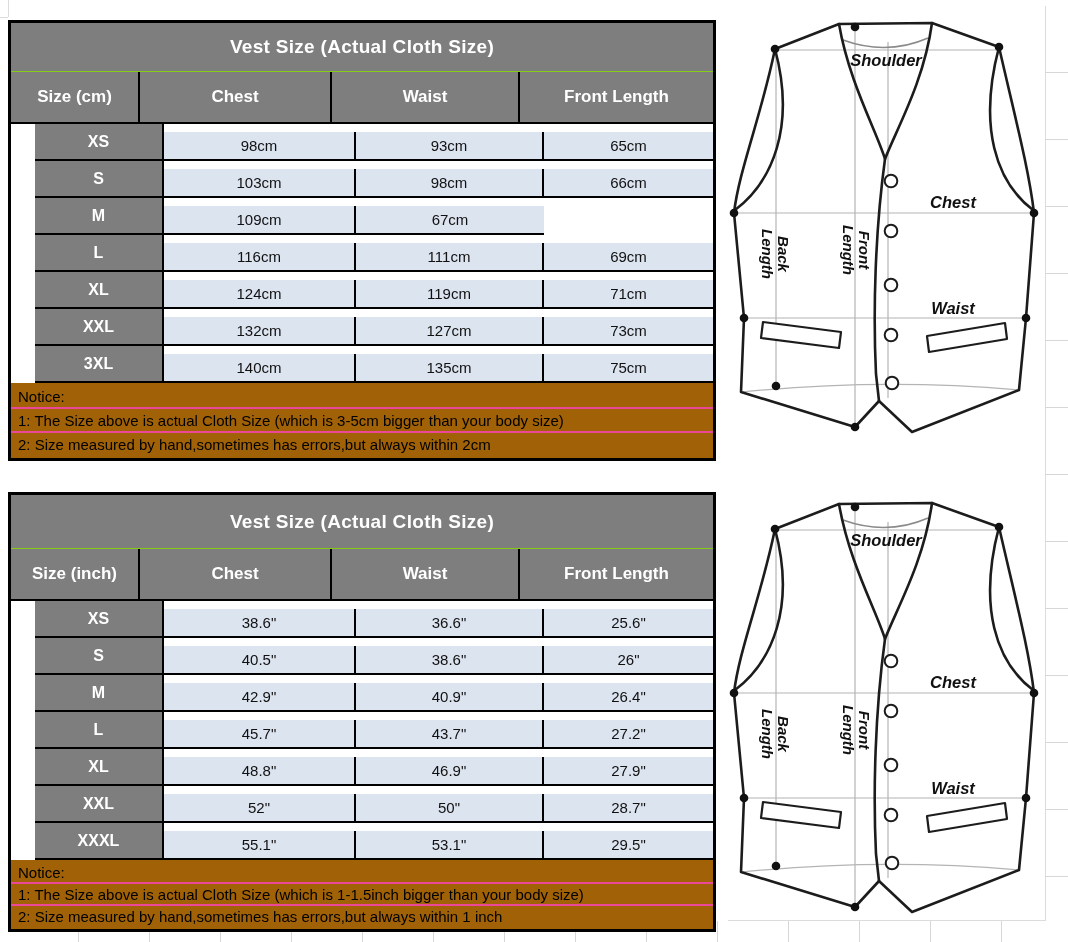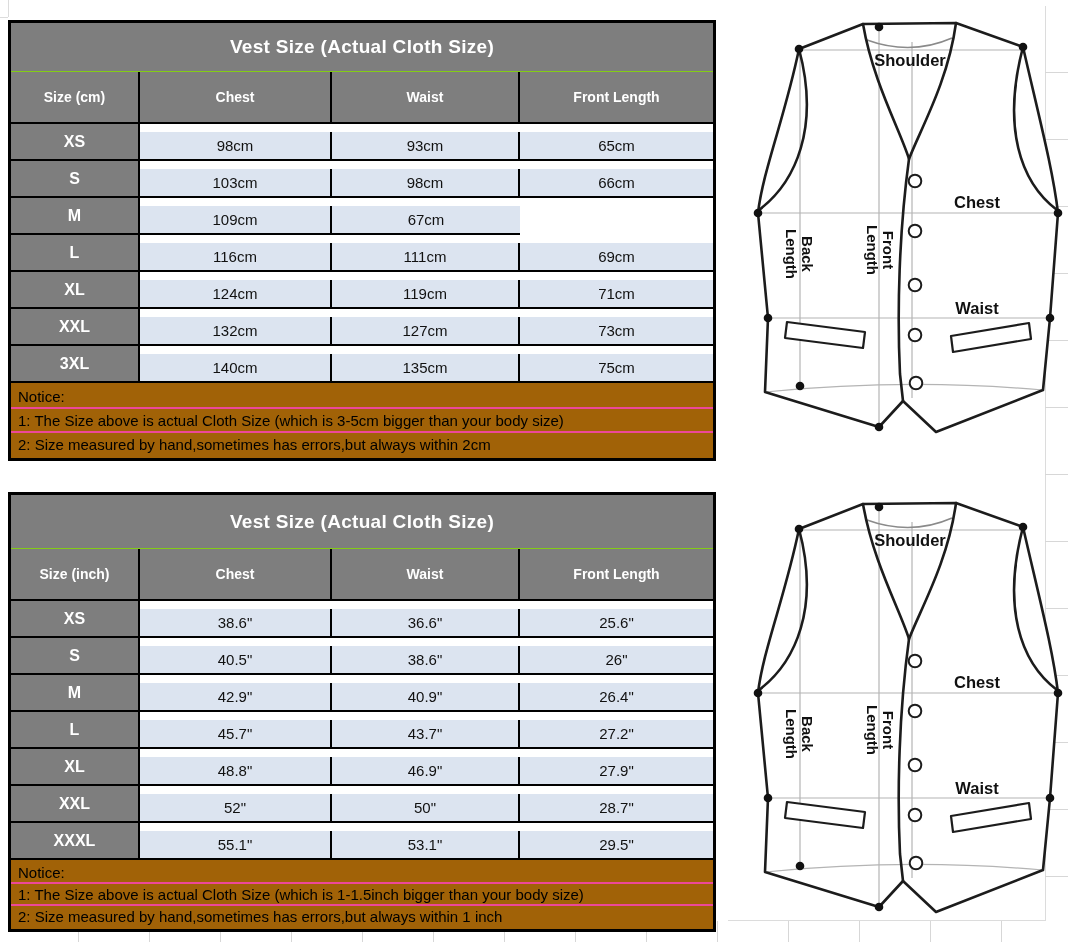--- a/index.html
+++ b/index.html
@@ -13,34 +13,34 @@
     background:repeating-linear-gradient(to bottom,transparent 0 66px,#d7d7d7 66px 67px);}
   .grid-ticks-bottom{position:absolute;left:8px;top:921px;width:1037px;height:21px;
     background:repeating-linear-gradient(to right,transparent 0 70px,#d7d7d7 70px 71px);}
 
   
   .size-table{position:absolute;left:8px;width:708px;border:3px solid #000;background:#fff;box-sizing:border-box;}
   .t-title{height:48px;background:#7e7e7e;color:#fff;font-weight:bold;font-size:19px;
     display:flex;align-items:center;justify-content:center;border-bottom:1px solid #84cc16;letter-spacing:.3px;}
   .t-head,.t-row{display:grid;grid-template-columns:129px 192px 188px 1fr;}
   .t-head{height:52px;}
-  .t-row{height:37px;}
+  .t-row{height:37px;padding-left:24px;}
   .cell{display:flex;align-items:center;justify-content:center;border-right:2px solid #000;border-bottom:2px solid #000;box-sizing:border-box;}
   .cell.last{border-right:none;}
-  .th{background:#7e7e7e;color:#fff;font-weight:bold;font-size:14px;}
+  .th{background:#7e7e7e;color:#fff;font-weight:bold;font-size:17px;}
   .lbl{background:#7e7e7e;color:#fff;font-weight:bold;font-size:16px;}
   .val{background:#dce4f0;color:#111;font-size:15px;margin-top:8px;}
   .t-notice{background:#a16207;padding:2px 0 3px 0;}
   .n-line{height:22px;display:flex;align-items:center;padding:0 7px;font-size:15px;}
   .n-line + .n-line{border-top:2px solid #ec4899;}
   .tbl-2 .t-title{height:53px;}
   .tbl-2 .n-line{height:20px;}
 
   
-  .vest{position:absolute;left:746px;width:320px;height:434px;}
+  .vest{position:absolute;left:722px;width:320px;height:434px;font-style:italic;}
   .vest svg{display:block;width:320px;height:434px;}
   .vest-1{top:2px;}
   .vest-2{top:482px;}
 </style>
 </head>
 <body>
 
 <div class="sheet">
 
   <div class="grid" style="left:1045px;top:6px;width:1px;height:914px;"></div>

